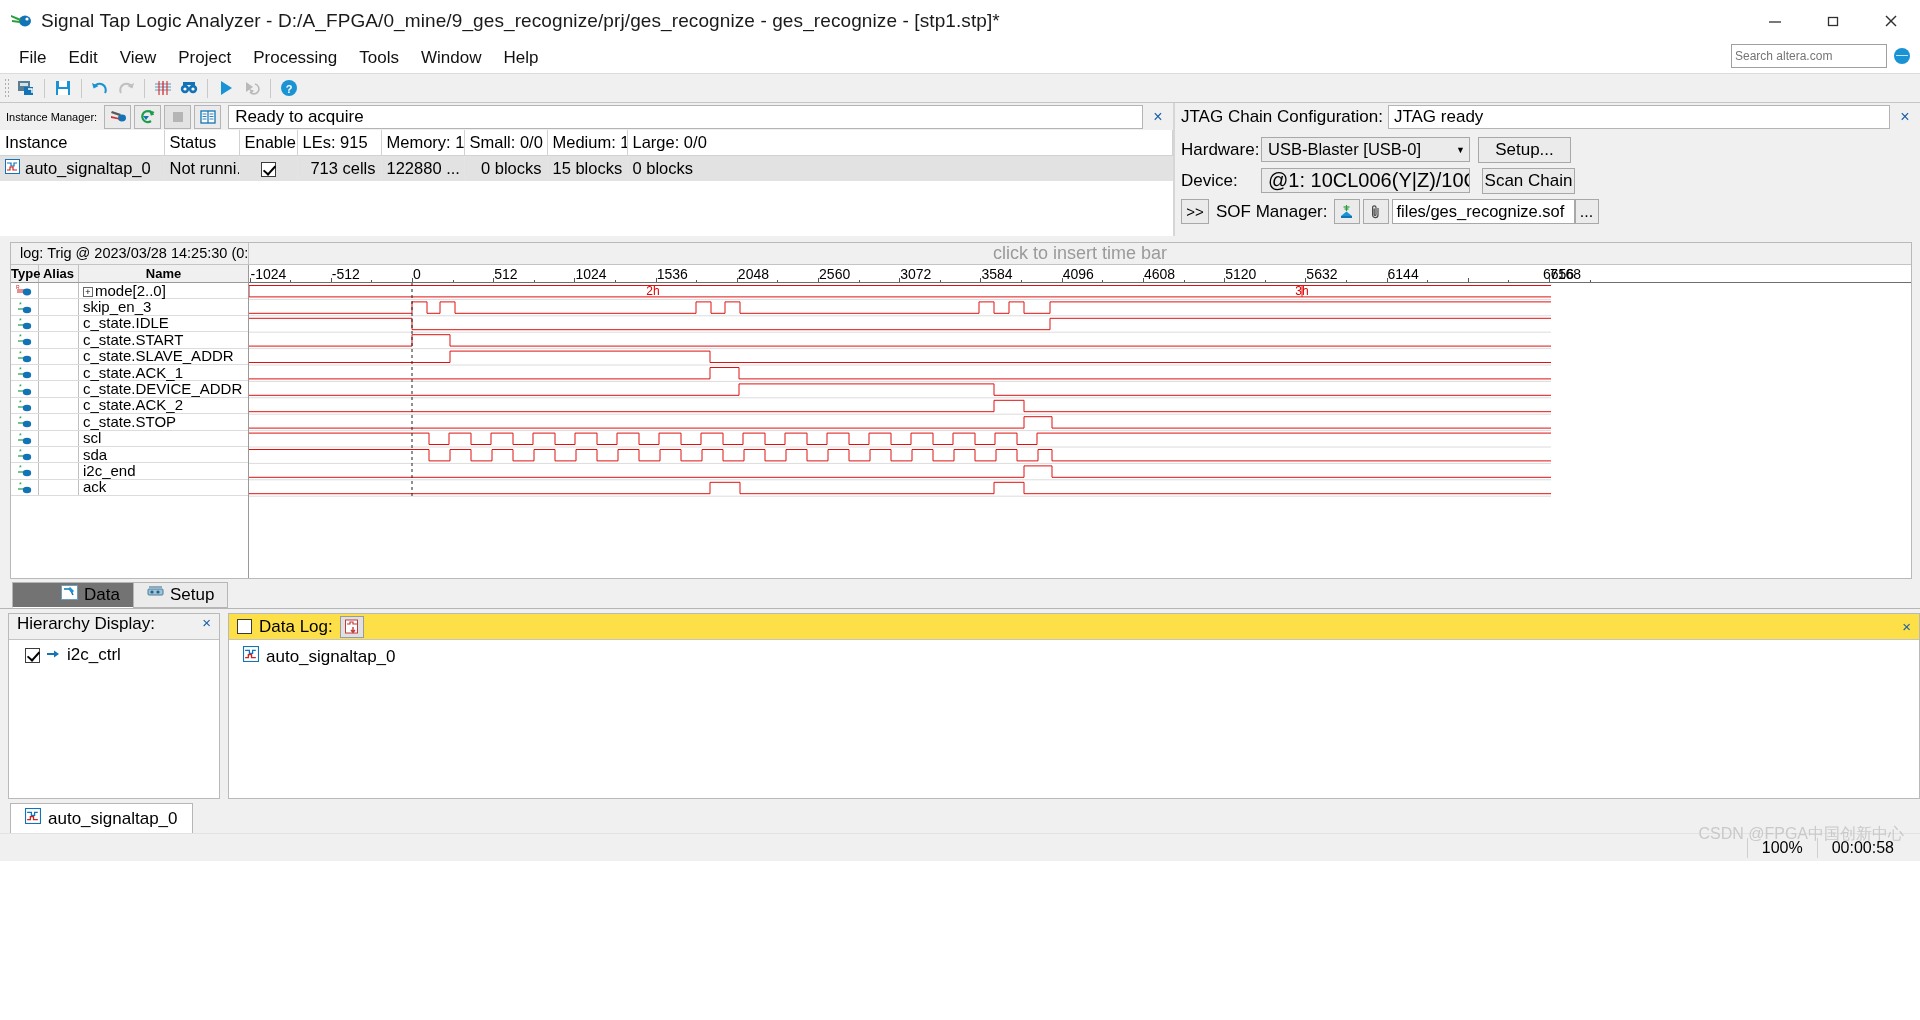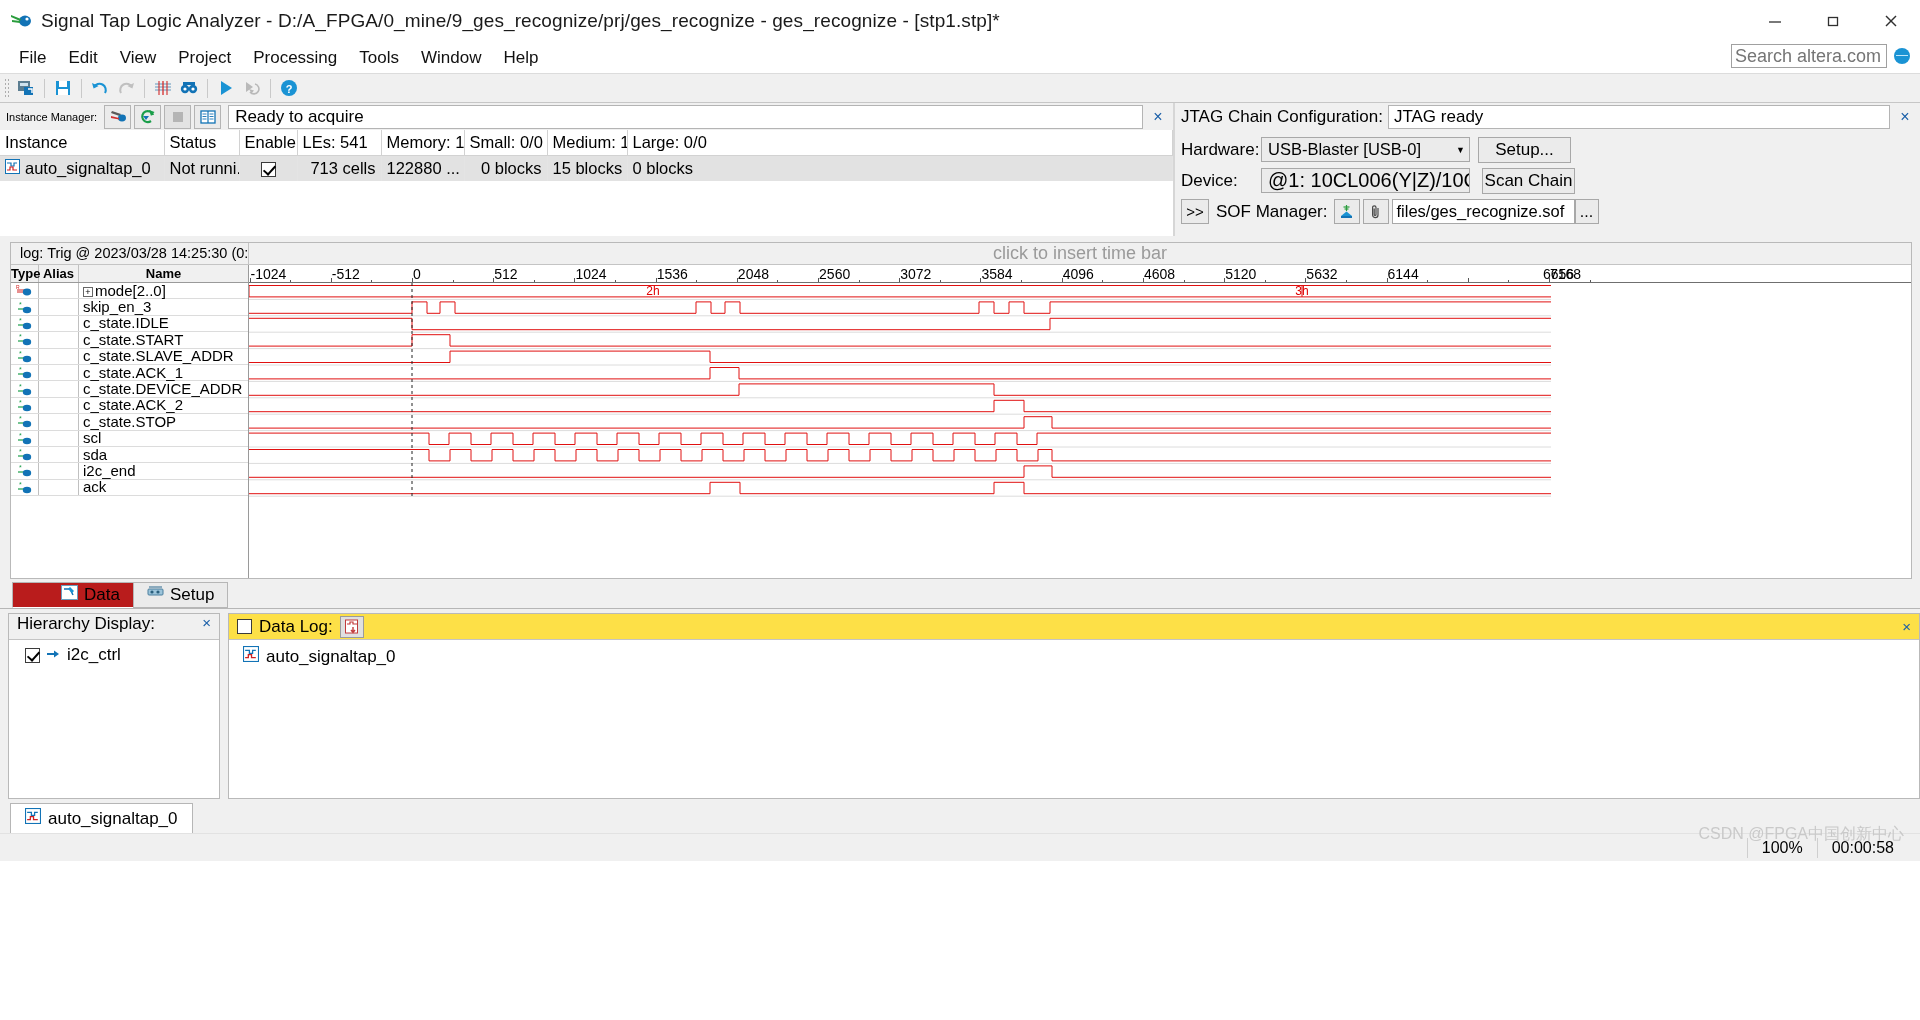--- a/index.html
+++ b/index.html
@@ -32,21 +32,21 @@
     padding-left: 8px; position: relative;
   }
   .menu-item {
     padding: 3px 11px; font-size: 17px; color: #111; cursor: default; white-space: nowrap;
   }
   .search-wrap {
     position: absolute; right: 10px; top: 2px; display: flex; align-items: center;
   }
   .search-box {
     width: 156px; height: 24px; border: 1px solid #a0a0a0; background: #fff;
-    font-size: 18px; color: #3b3b3b; padding: 0 3px; line-height: 22px;
+    font-size: 12px; color: #3b3b3b; padding: 0 3px; line-height: 22px;
     font-family: "Liberation Sans", sans-serif;
   }
   .search-globe { width: 16px; height: 16px; border-radius: 50%; background: #1a93d4; margin-left: 7px; position: relative; }
   .search-globe::after {
     content: ""; position: absolute; left: 2px; top: 7px; width: 12px; height: 1px; background: #bfe6fa;
   }
 
   
   .toolbar {
     height: 30px; background: #f0f0f0; border-top: 1px solid #dcdcdc;
@@ -151,21 +151,21 @@
   .ruler { height: 18px; border-bottom: 1px solid #6f6f6f; position: relative; background: #fff; }
   .tick-lbl { position: absolute; top: 1px; font-size: 14px; white-space: nowrap; }
   .tick-mark { position: absolute; bottom: 0; width: 1px; height: 4px; background: #555; }
   .wave-canvas { position: relative; }
 
   
   .tabs-row { background: #f0f0f0; height: 30px; display: flex; align-items: flex-end; padding-left: 12px;
     border-bottom: 1px solid #b6b6b6; }
   .tab { height: 26px; display: flex; align-items: center; gap: 6px; padding: 0 13px;
     border: 1px solid #b6b6b6; font-size: 17px; background: #ebebeb; margin-right: -1px;}
-  .tab.active { background: #b91c1c; border-bottom: 1px solid #fff; padding-left: 48px; }
+  .tab.active { background: #737373; border-bottom: 1px solid #fff; padding-left: 48px; }
 
   
   .bottom { display: flex; height: 190px; background: #f0f0f0; padding: 4px 0 0 8px;}
   .hier-pane { width: 212px; border: 1px solid #b9b9b9; background: #fff; display:flex; flex-direction:column; }
   .pane-head { height: 26px; background: #f0f0f0; border-bottom: 1px solid #c4c4c4; display:flex;
     align-items:flex-start; padding: 0 4px 0 8px; font-size: 17px; }
   .pane-x { margin-left: auto; color: #1a5fa8; font-size: 15px; padding: 0 4px;}
   .tree-row { display:flex; align-items:center; gap: 6px; padding: 5px 0 0 16px; font-size: 17px; }
   .log-pane { flex: 1; margin-left: 8px; margin-right: 0; border: 1px solid #b9b9b9; background: #fff;
     display:flex; flex-direction: column; }
@@ -360,21 +360,21 @@
             <col style="width:83px">
             <col style="width:83px">
           <col style="width:80px">
             <col style="width:auto">
         </colgroup>
         <thead>
           <tr>
             <th>Instance</th>
             <th>Status</th>
             <th>Enable</th>
-            <th>LEs: 541</th>
+            <th>LEs: 915</th>
             <th>Memory: 1</th>
             <th>Small: 0/0</th>
             <th>Medium: 1!</th>
             <th>Large: 0/0</th>
           </tr>
         </thead>
         <tbody>
           <tr class="sel">
             <td>
               <span class="inst-cell">

